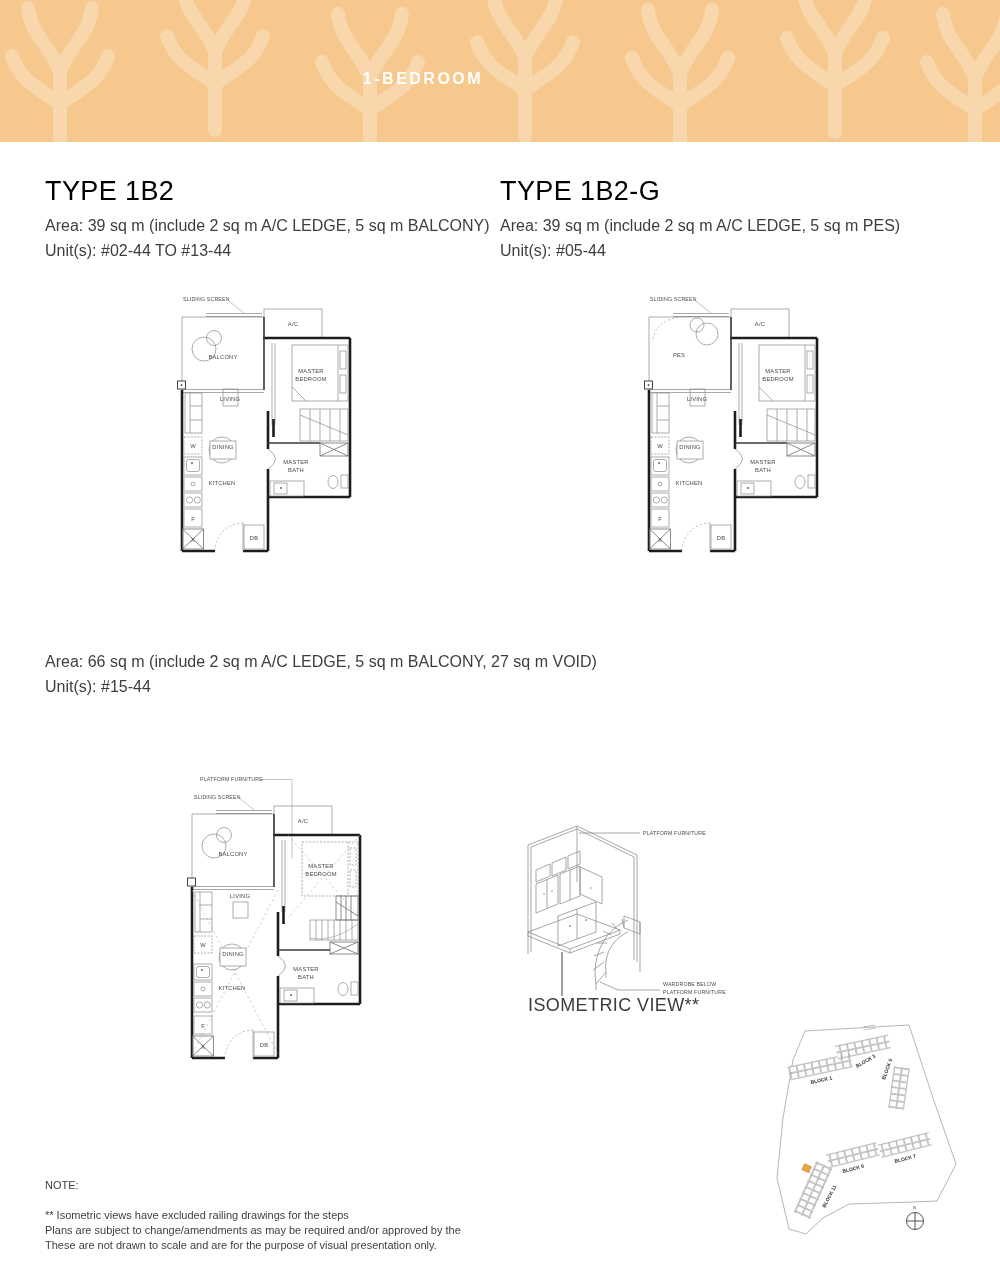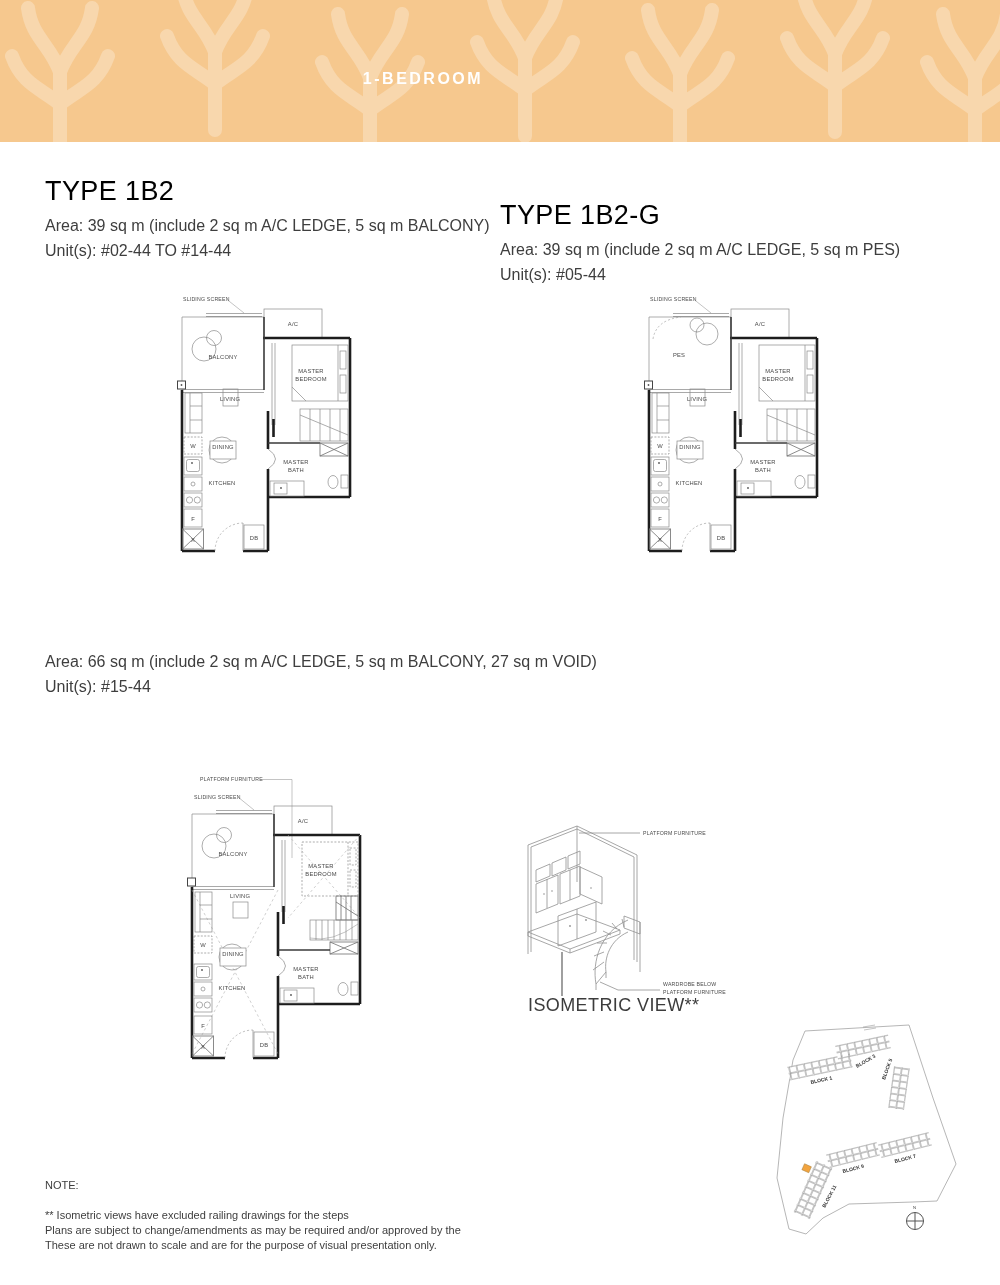--- a/index.html
+++ b/index.html
@@ -67,23 +67,23 @@
         <use href="#tree" x="835" y="-18"></use>
         <use href="#tree" x="975" y="6"></use>
       </g>
     </svg>
   </div>
   <div class="abs page-title">1-BEDROOM</div>
 
   <div class="abs type-block" style="left:45px;top:176px;">
     <h2>TYPE 1B2</h2>
     <p><span>Area: 39 sq m (include 2 sq m A/C LEDGE, 5 sq m BALCONY)</span><br>
-       <span>Unit(s): #02-44 TO #14-44</span></p>
-  </div>
-  <div class="abs type-block" style="left:500px;top:176px;margin-top:24px;">
+       <span>Unit(s): #02-44 TO #13-44</span></p>
+  </div>
+  <div class="abs type-block" style="left:500px;top:176px;">
     <h2>TYPE 1B2-G</h2>
     <p><span>Area: 39 sq m (include 2 sq m A/C LEDGE, 5 sq m PES)</span><br>
        <span>Unit(s): #05-44</span></p>
   </div>
   <div class="abs type-block" style="left:45px;top:643px;">
     <p><span>Area: 66 sq m (include 2 sq m A/C LEDGE, 5 sq m BALCONY, 27 sq m VOID)</span><br>
        <span>Unit(s): #15-44</span></p>
   </div>
 
   <svg width="0" height="0" style="position:absolute" aria-hidden="true">

